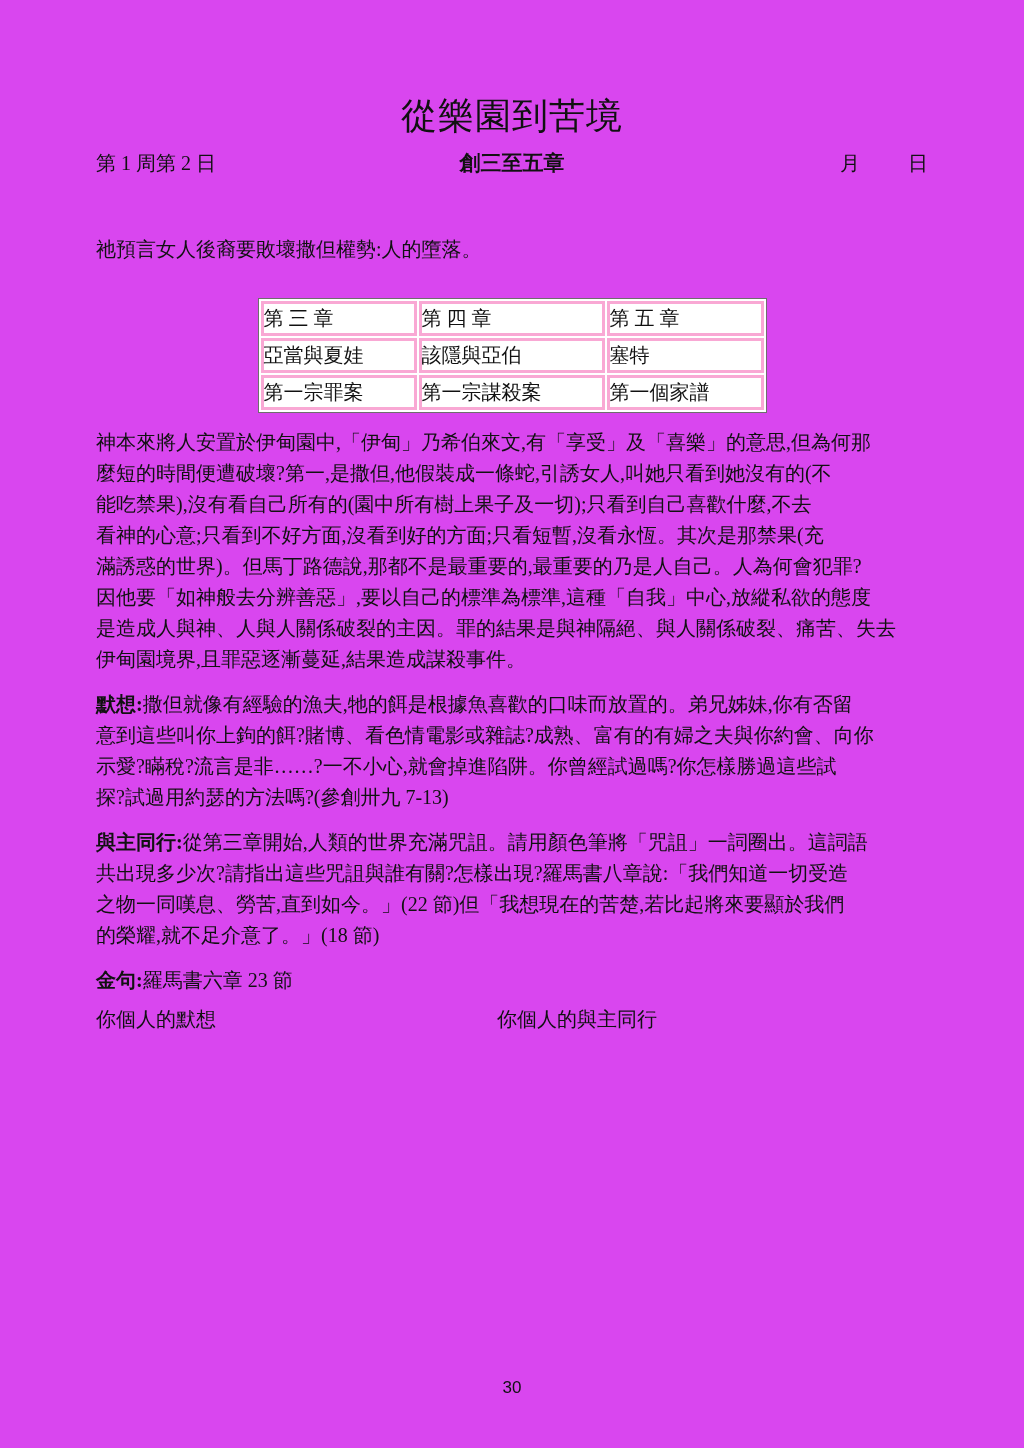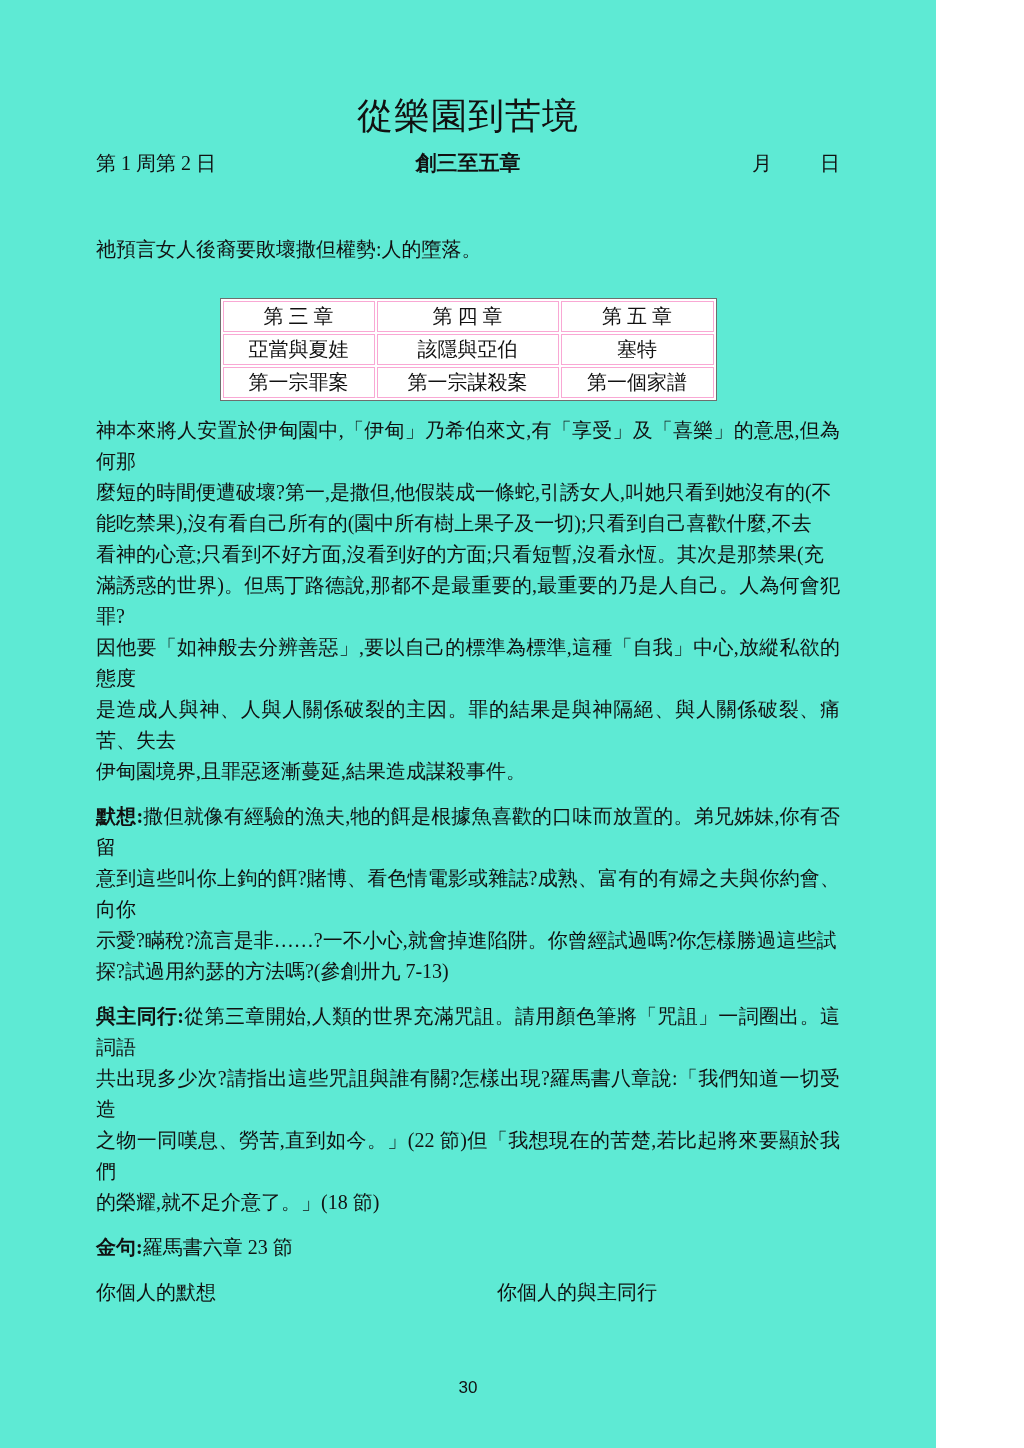--- a/index.html
+++ b/index.html
@@ -1,20 +1,20 @@
 <!DOCTYPE html>
 <html><head>
 <meta charset="utf-8">
 <style>
   html, body { margin: 0; padding: 0; background: #ffffff; }
   .page {
     position: relative;
-    width: 936px;
+    width: 1024px;
     height: 1448px;
-    background: #5eead4;
+    background: #d946ef;
     color: #111111;
     font-family: "Liberation Serif", serif;
     overflow: hidden;
   }
   .content { padding: 0 96px; }
 
   .title {
     margin: 0;
     padding-top: 96px;
     text-align: center;
@@ -45,38 +45,38 @@
   .intro { margin-top: 55px; }
 
   table.summary {
     margin: 33px auto 0 auto;
     border-collapse: separate;
     border-spacing: 2px;
     border: 1px solid #6e6e6e;
     background: #ffffff;
   }
   table.summary td {
-    border: 1px solid #f9a8d4;
-    text-align: center;
+    border: 3px solid #f9a8d4;
+    text-align: left;
     vertical-align: middle;
     font-size: 20px;
     line-height: 27px;
     padding: 1px 0;
   }
   td.c1 { width: 150px; }
   td.c2 { width: 180px; }
   td.c3 { width: 151px; }
 
   .p1 { margin-top: 14px; }
   .label { font-weight: bold; }
 
   .footer-row {
     position: relative;
     height: 31px;
-    margin-top: 14px;
+    margin-top: 8px;
     font-family: "Liberation Sans", sans-serif;
     font-size: 20px;
     line-height: 31px;
   }
   .f-right { position: absolute; left: 401px; top: 0; }
 
   .pageno {
     position: absolute;
     left: 0;
     right: 0;

